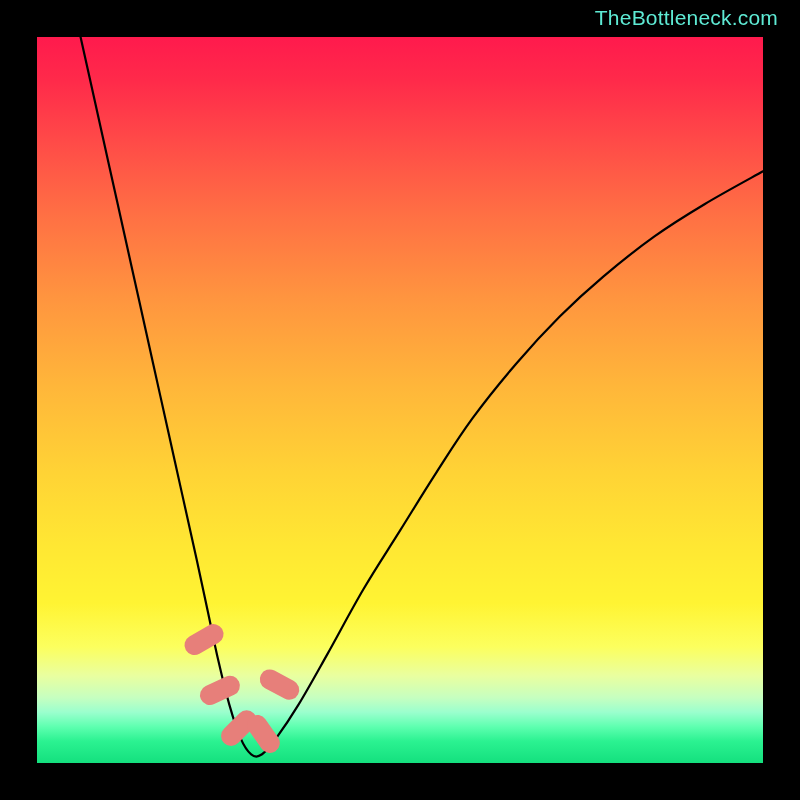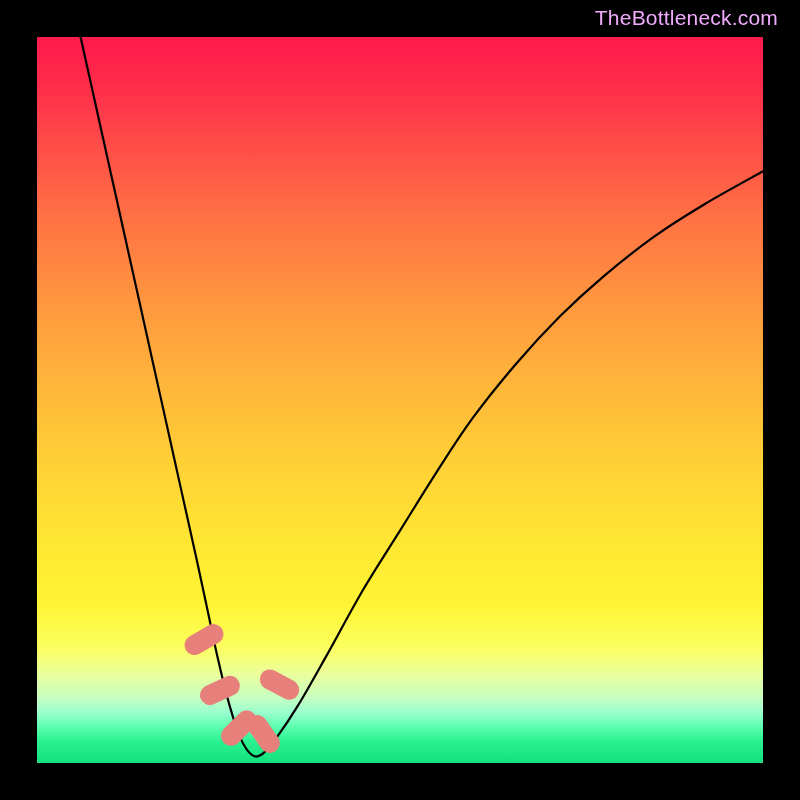--- a/index.html
+++ b/index.html
@@ -42,21 +42,21 @@
       #9bffce 93%,
       #5effb0 95%,
       #2bf291 97%,
       #14e07e 100%
     );
   }
   .attribution {
     position: absolute;
     top: 6px;
     right: 22px;
-    color: #f0abfc;
+    color: #5eead4;
     font-size: 21px;
     letter-spacing: 0.2px;
   }
   svg.curve {
     position: absolute;
     left: 0;
     top: 0;
     width: 726px;
     height: 726px;
     overflow: visible;

